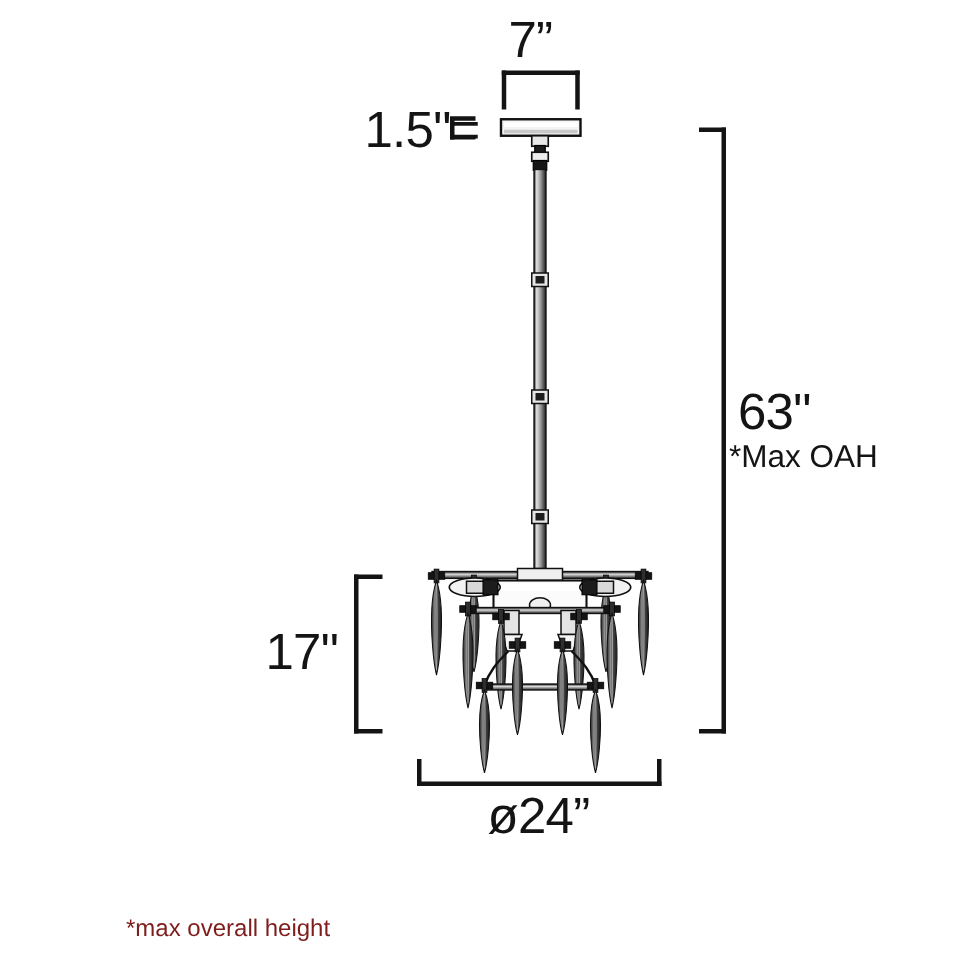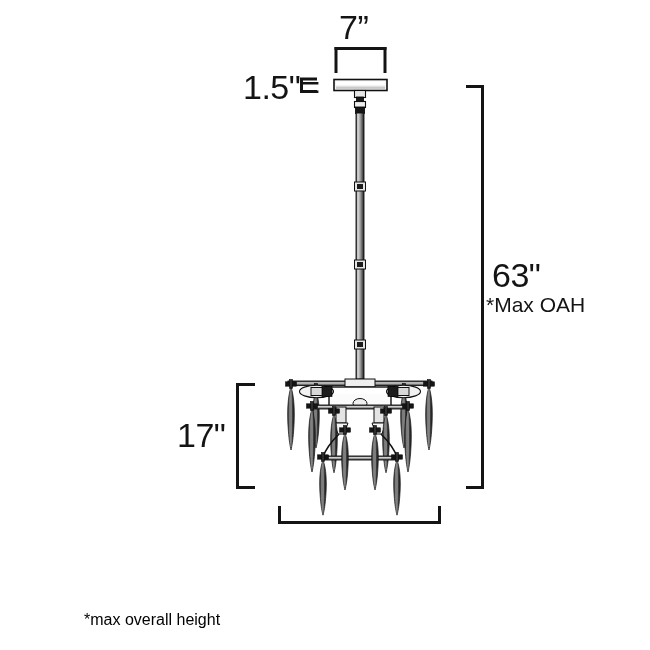--- a/index.html
+++ b/index.html
@@ -37,21 +37,21 @@
     font-weight: 400;
     letter-spacing: -0.5px;
   }
   .dim-note {
     font-size: 21px;
     font-weight: 400;
   }
   .footnote {
     font-size: 16px;
     font-weight: 400;
-    color: #000000;
+    color: #7f1d1d;
   }
   #label-width-top {
     left: 339px;
     top: 10px;
   }
   #label-canopy-height {
     left: 243px;
     top: 70px;
   }
   #label-overall-height {
@@ -302,16 +302,17 @@
   <div class="dim-label dim-primary" id="label-width-top">7”</div>
 
   <div class="dim-label dim-primary" id="label-canopy-height">1.5"=</div>
 
   <div class="dim-label dim-primary" id="label-overall-height">63"</div>
 
   <div class="dim-label dim-note" id="label-overall-height-note">*Max OAH</div>
 
   <div class="dim-label dim-primary" id="label-fixture-height">17"</div>
 
+  <div class="dim-label dim-primary" id="label-diameter">ø24”</div>
 
   <div class="dim-label footnote" id="label-footnote">*max overall height</div>
 
 </div>
 
 </body></html>

